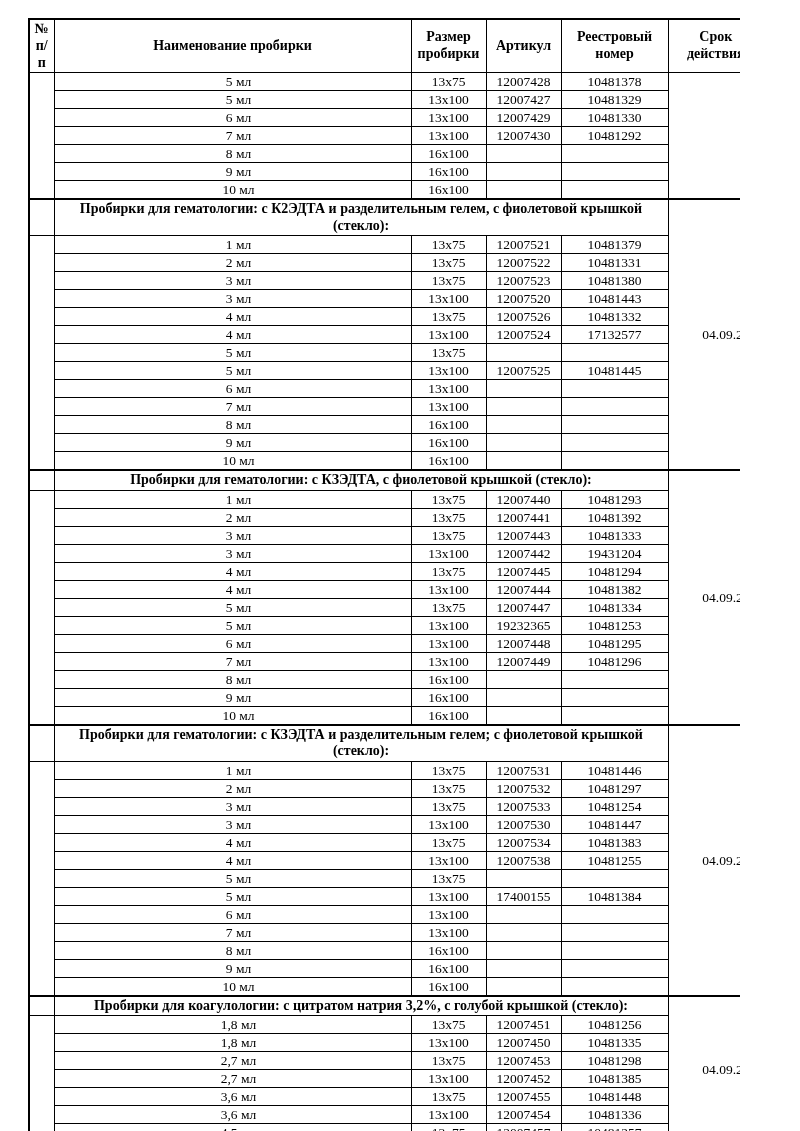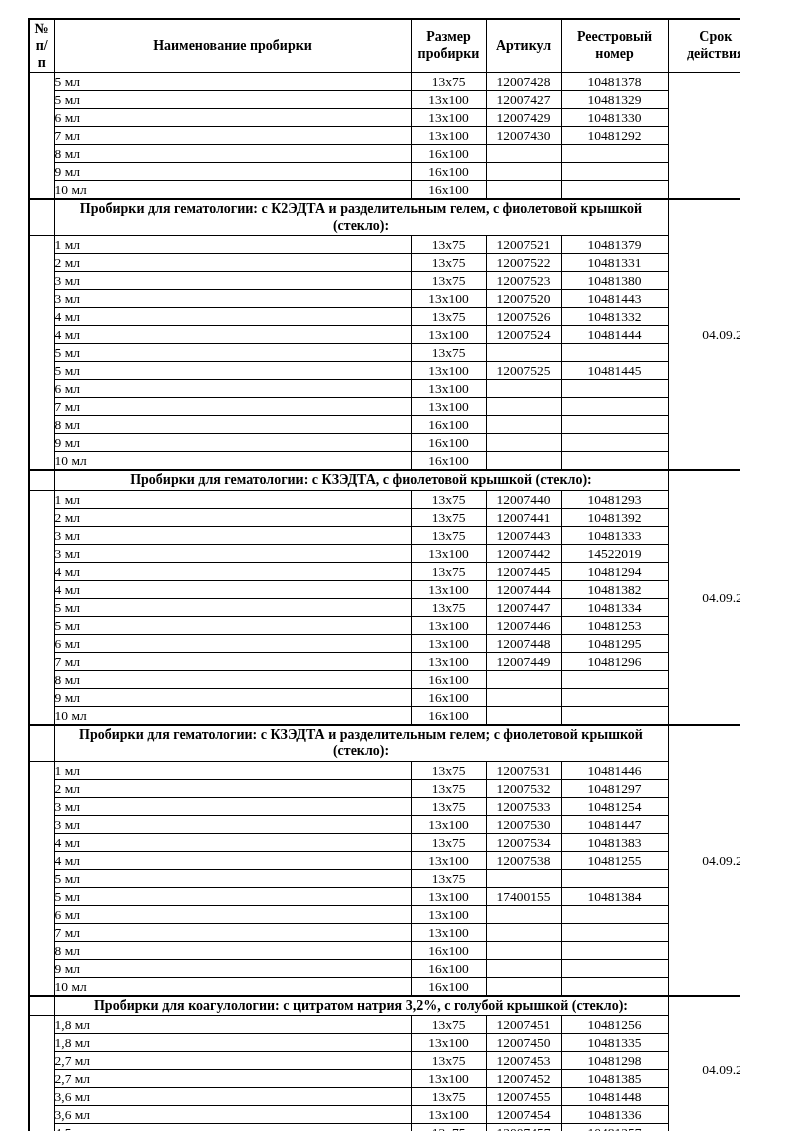--- a/index.html
+++ b/index.html
@@ -42,22 +42,22 @@
     padding: 1px 2px;
   }
   .tube-table td {
     font-size: 13.5px;
     height: 17px;
     line-height: 17px;
     vertical-align: middle;
     white-space: nowrap;
   }
   .tube-table td.name {
-    text-align: left;
-    padding-left: 0;
+    text-align: center;
+    padding-left: 12px;
   }
   .tube-table td.c {
     text-align: center;
   }
   .tube-table td.secnum {
     text-align: center;
     vertical-align: middle;
     padding-left: 44px;
   }
   .tube-table td.title {
@@ -178,21 +178,21 @@
         <tr>
           <td class="name">4 мл</td>
           <td class="c">13x75</td>
           <td class="c">12007526</td>
           <td class="c">10481332</td>
         </tr>
         <tr>
           <td class="name">4 мл</td>
           <td class="c">13x100</td>
           <td class="c">12007524</td>
-          <td class="c">10481444</td>
+          <td class="c">17132577</td>
         </tr>
         <tr>
           <td class="name">5 мл</td>
           <td class="c">13x75</td>
           <td class="c"></td>
           <td class="c"></td>
         </tr>
         <tr>
           <td class="name">5 мл</td>
           <td class="c">13x100</td>
@@ -250,21 +250,21 @@
         <tr>
           <td class="name">3 мл</td>
           <td class="c">13x75</td>
           <td class="c">12007443</td>
           <td class="c">10481333</td>
         </tr>
         <tr>
           <td class="name">3 мл</td>
           <td class="c">13x100</td>
           <td class="c">12007442</td>
-          <td class="c">14522019</td>
+          <td class="c">19431204</td>
         </tr>
         <tr>
           <td class="name">4 мл</td>
           <td class="c">13x75</td>
           <td class="c">12007445</td>
           <td class="c">10481294</td>
         </tr>
         <tr>
           <td class="name">4 мл</td>
           <td class="c">13x100</td>
@@ -273,21 +273,21 @@
         </tr>
         <tr>
           <td class="name">5 мл</td>
           <td class="c">13x75</td>
           <td class="c">12007447</td>
           <td class="c">10481334</td>
         </tr>
         <tr>
           <td class="name">5 мл</td>
           <td class="c">13x100</td>
-          <td class="c">12007446</td>
+          <td class="c">19232365</td>
           <td class="c">10481253</td>
         </tr>
         <tr>
           <td class="name">6 мл</td>
           <td class="c">13x100</td>
           <td class="c">12007448</td>
           <td class="c">10481295</td>
         </tr>
         <tr>
           <td class="name">7 мл</td>

